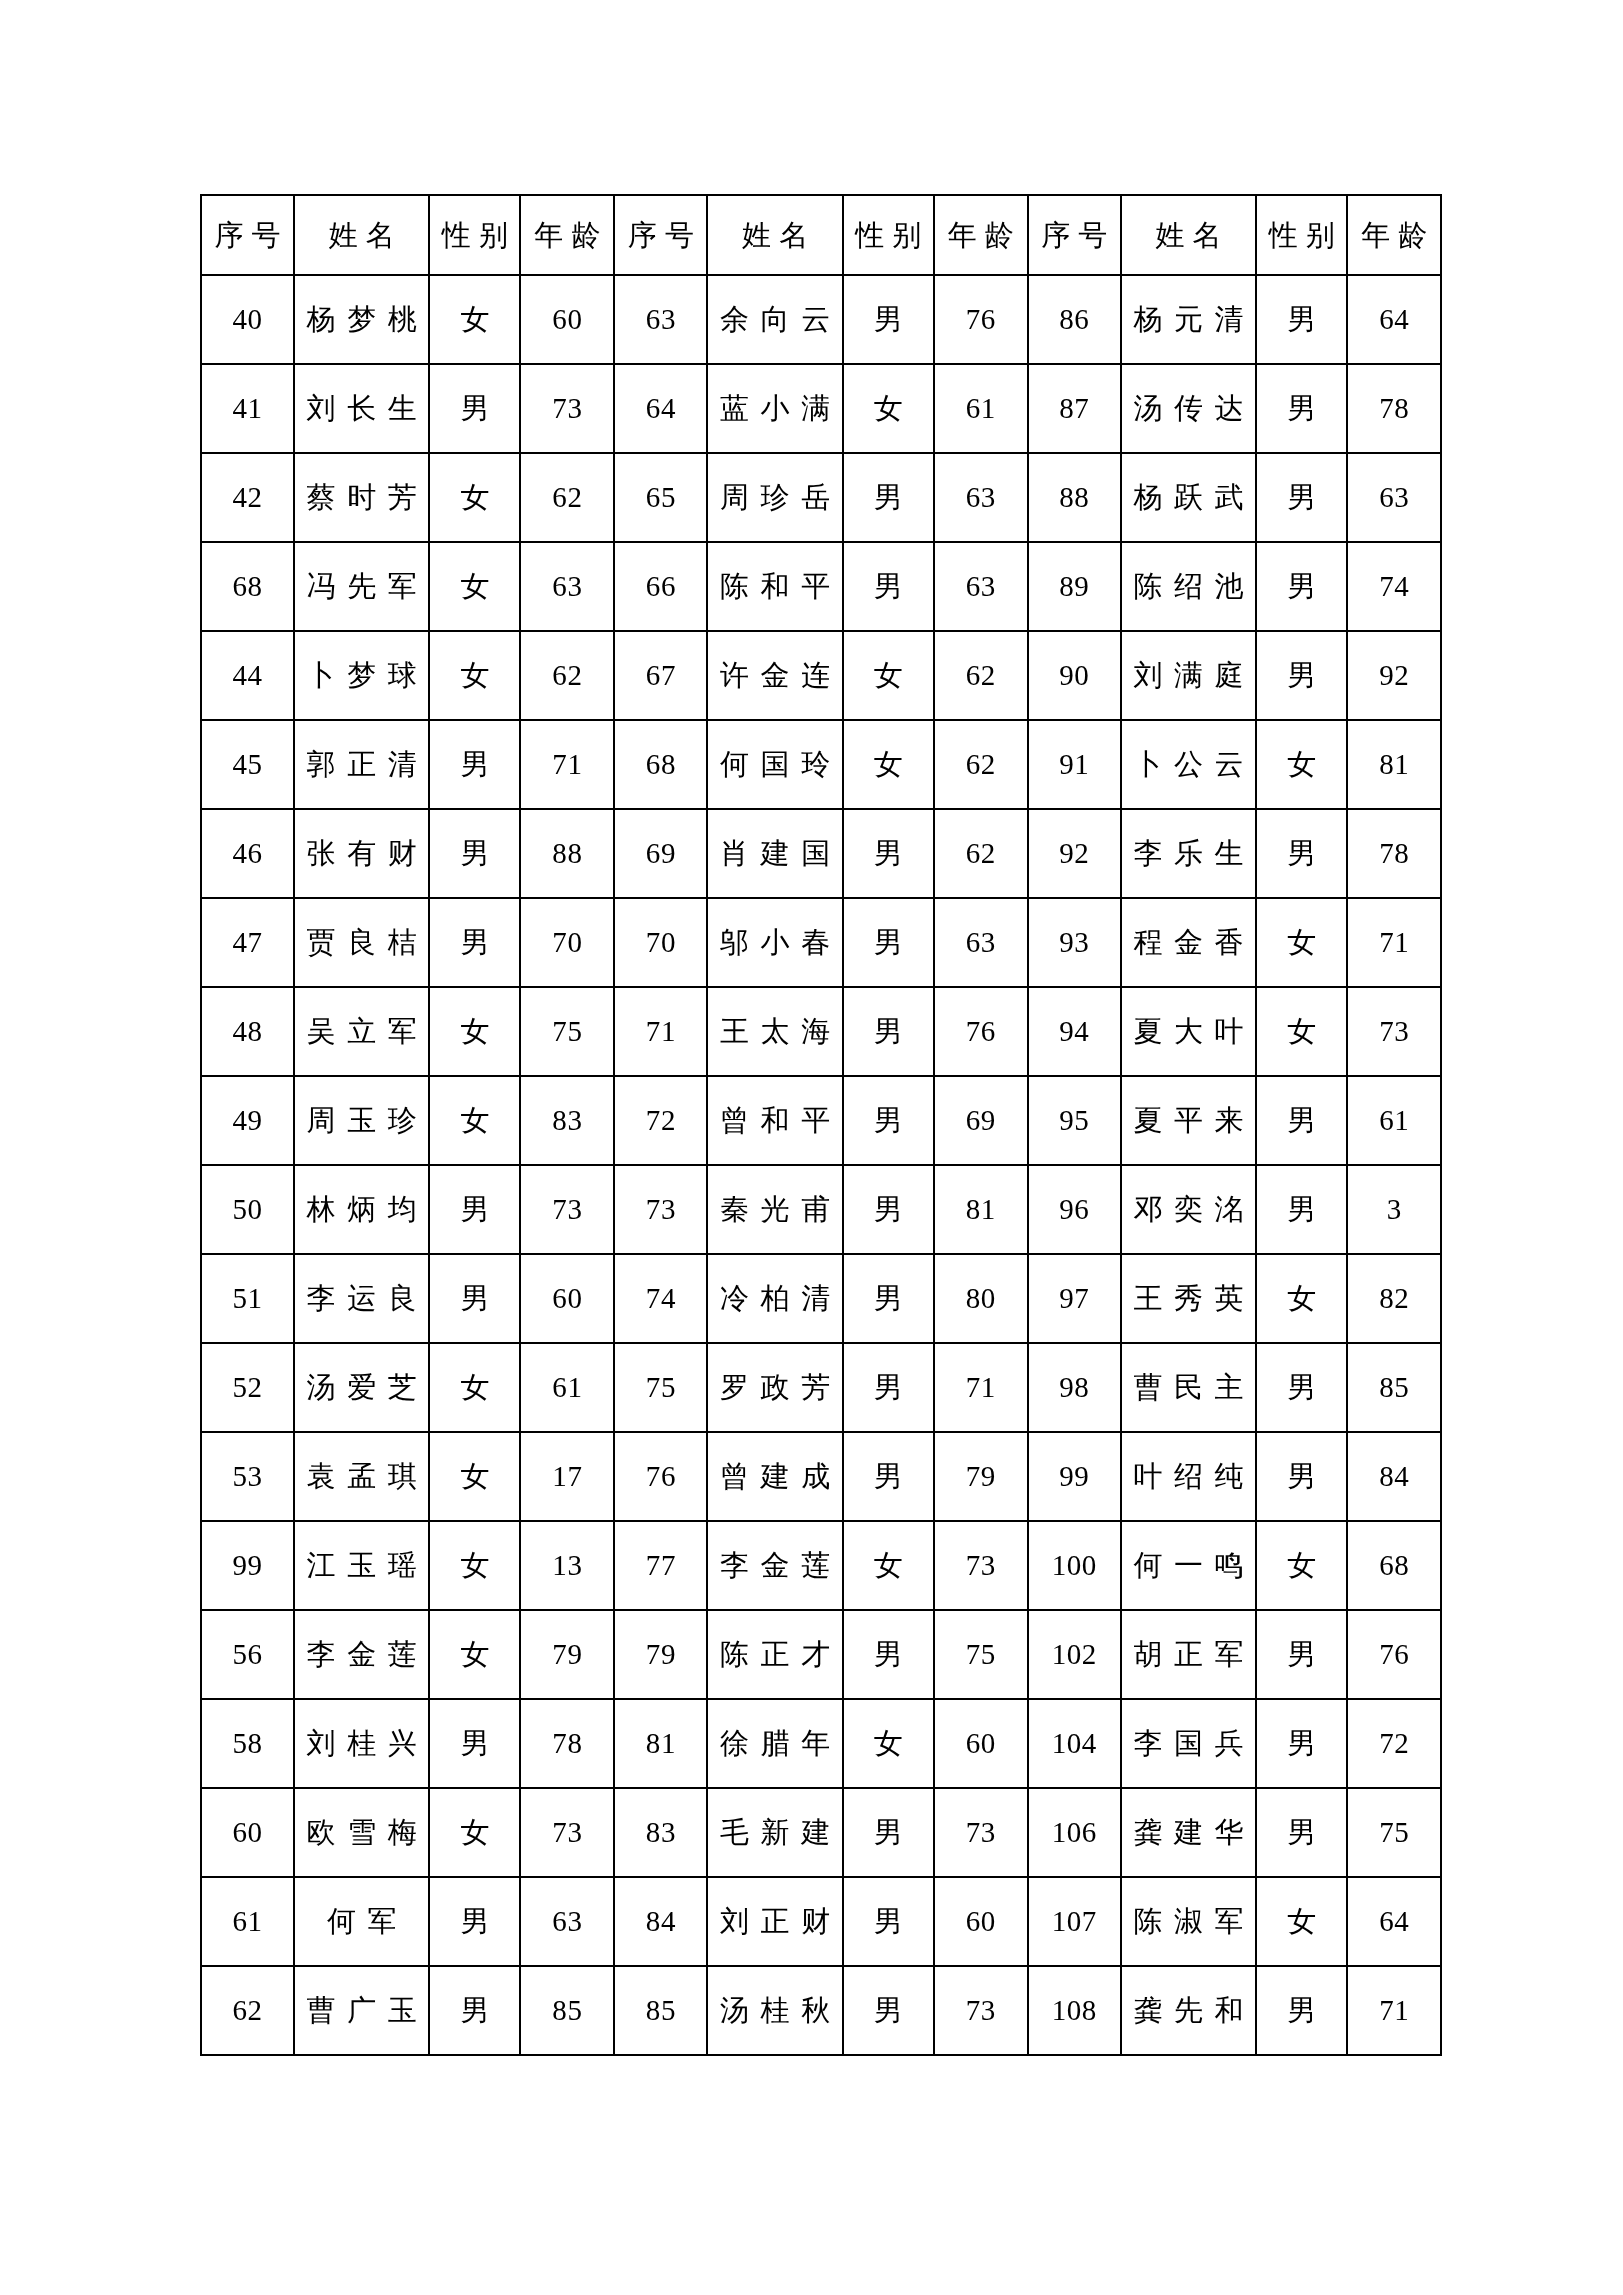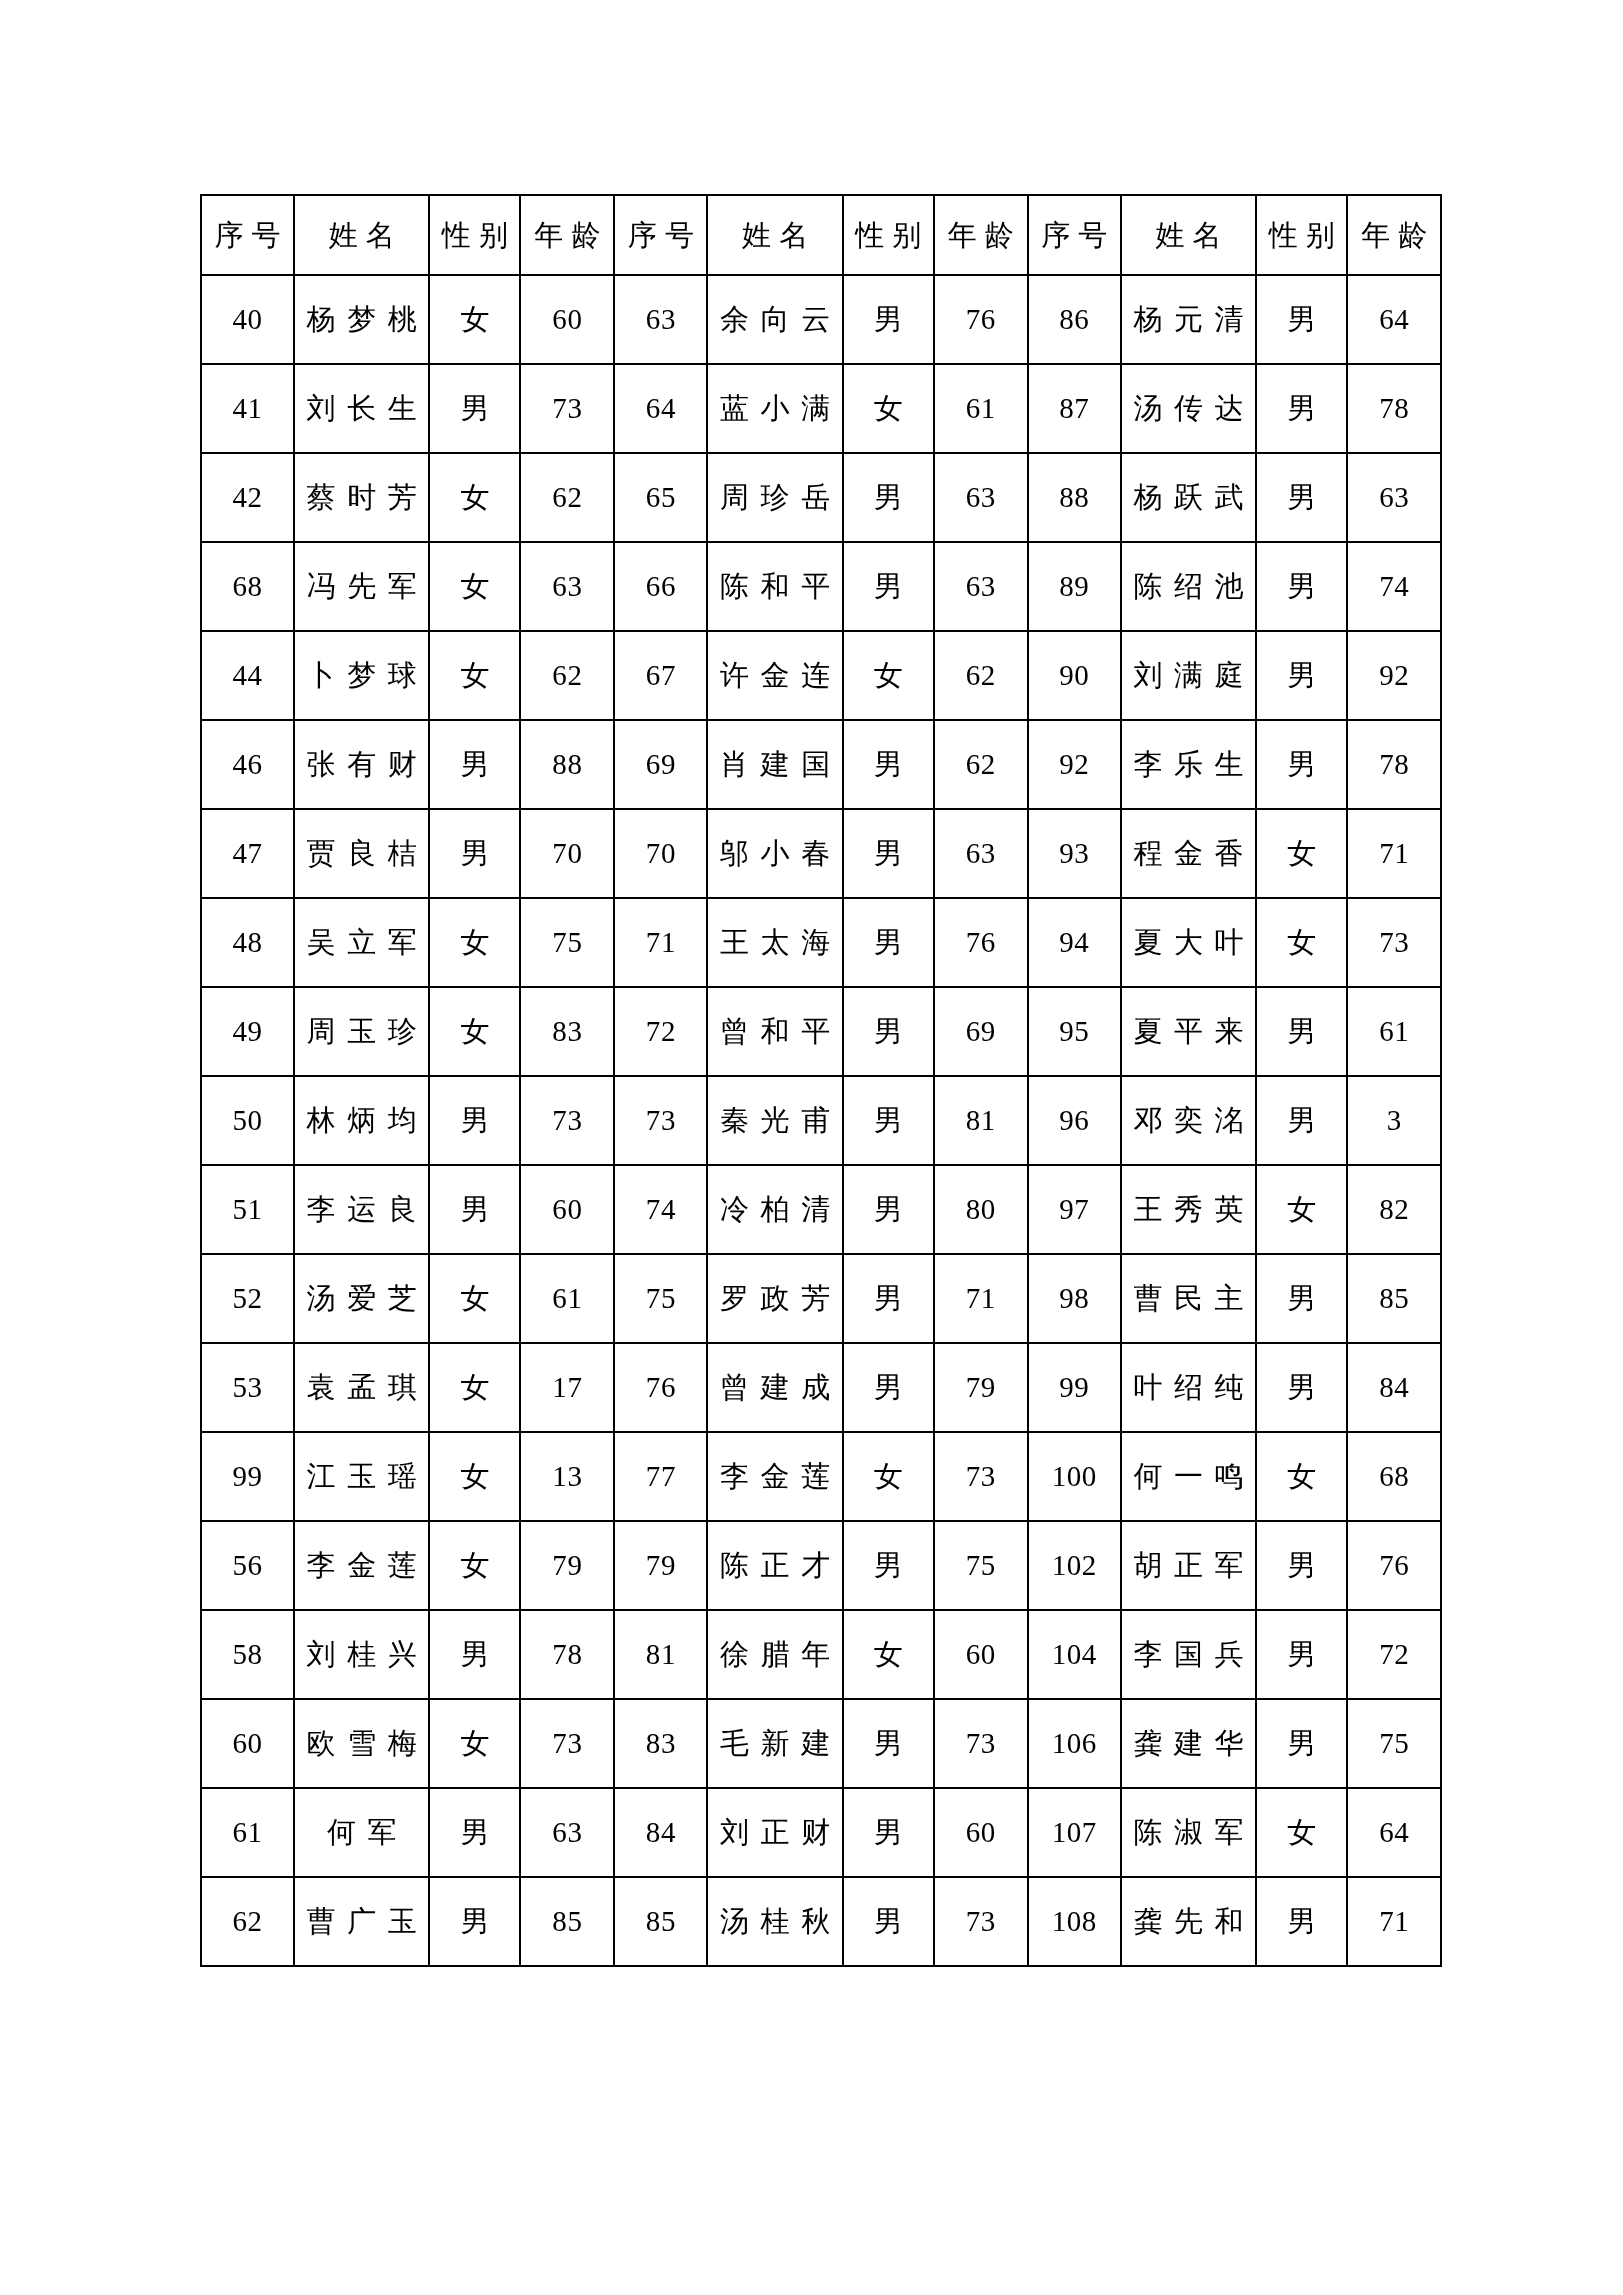--- a/index.html
+++ b/index.html
@@ -143,20 +143,34 @@
           <td class="serial-cell">67</td>
           <td class="name-cell">许金连</td>
           <td class="gender-cell">女</td>
           <td class="age-cell">62</td>
           <td class="serial-cell">90</td>
           <td class="name-cell">刘满庭</td>
           <td class="gender-cell">男</td>
           <td class="age-cell">92</td>
         </tr>
         <tr>
+          <td class="serial-cell">45</td>
+          <td class="name-cell">郭正清</td>
+          <td class="gender-cell">男</td>
+          <td class="age-cell">71</td>
+          <td class="serial-cell">68</td>
+          <td class="name-cell">何国玲</td>
+          <td class="gender-cell">女</td>
+          <td class="age-cell">62</td>
+          <td class="serial-cell">91</td>
+          <td class="name-cell">卜公云</td>
+          <td class="gender-cell">女</td>
+          <td class="age-cell">81</td>
+        </tr>
+        <tr>
           <td class="serial-cell">46</td>
           <td class="name-cell">张有财</td>
           <td class="gender-cell">男</td>
           <td class="age-cell">88</td>
           <td class="serial-cell">69</td>
           <td class="name-cell">肖建国</td>
           <td class="gender-cell">男</td>
           <td class="age-cell">62</td>
           <td class="serial-cell">92</td>
           <td class="name-cell">李乐生</td>

